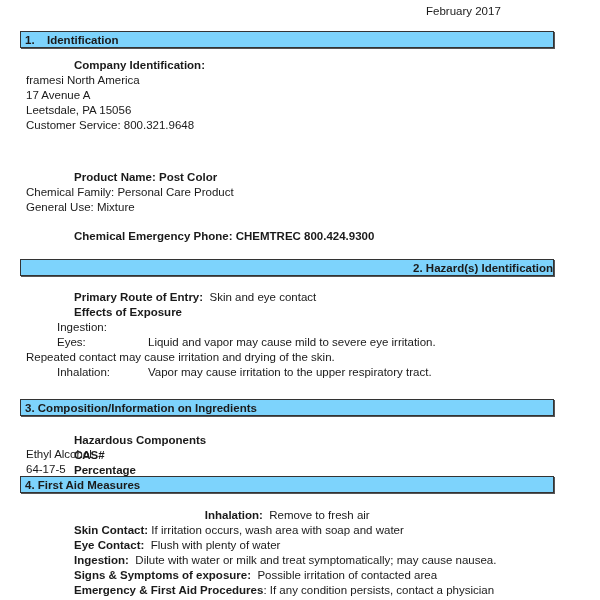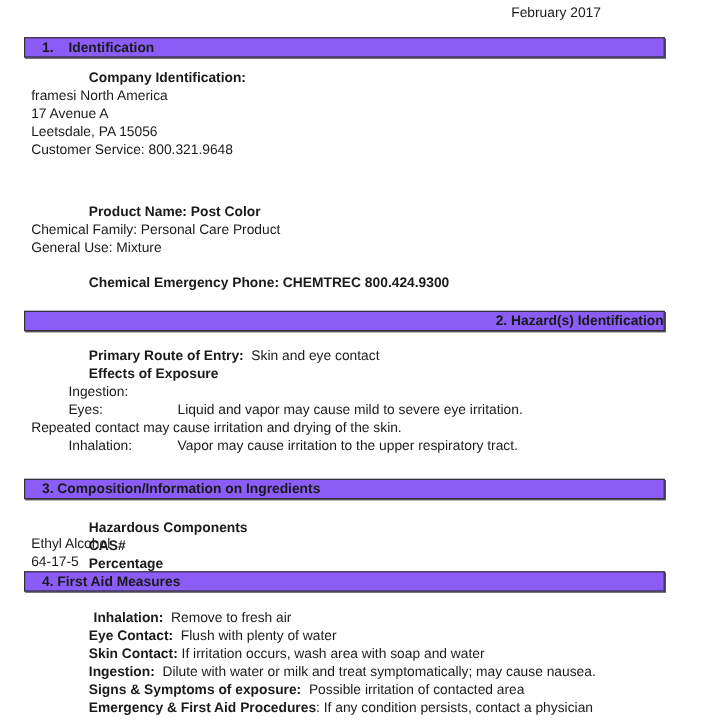--- a/index.html
+++ b/index.html
@@ -7,24 +7,24 @@
       width: 600px; height: 600px; position: relative; overflow: hidden;
       font-family: "Liberation Sans", sans-serif; color: #1a1a1a;
       font-size: 11.5px; line-height: 15px;
     }
     .date {
       position: absolute; top: 4px; left: 426px;
       font-size: 11.5px;
     }
     .bar {
       position: absolute; left: 20px; width: 534px; height: 17px;
-      background: #8b5cf6; border: 1px solid #333333;
+      background: #7dd3fc; border: 1px solid #333333;
       box-shadow: 1px 1px 0 #555;
       font-weight: bold; font-size: 11.5px; line-height: 17px;
-      padding-left: 14px; box-sizing: border-box;
+      padding-left: 4px; box-sizing: border-box;
     }
     .bar .num { display: inline-block; }
     .bar .num.wide { width: 22px; }
     .block { position: absolute; left: 26px; }
     .b { font-weight: bold; margin-left: 48px; }
     .line { height: 15px; white-space: nowrap; }
     .effects-row { display: flex; height: 15px; white-space: nowrap; }
     .effects-row .lbl { width: 91px; padding-left: 31px; }
     .comp { position: absolute; left: 26px; }
     .comp .row { display: flex; height: 14px; white-space: nowrap; flex-direction: column; }
@@ -101,31 +101,31 @@
     <span class="c3" style="padding-left:14px;box-sizing:border-box;">18%</span>
     <span class="c4"></span>
   </div>
 </div>
 
 <div class="bar" style="top:476px;">
   <span class="num">4.</span>&nbsp;<span>First Aid Measures</span>
 </div>
 
 <div class="block" style="top:508px;">
-  <div class="line" style="padding-left:4px;">
+  <div class="line" style="padding-left:4px;text-align:center;">
     <span class="b">Inhalation:</span>&nbsp;
     <span>Remove to fresh air</span>
   </div>
   <div class="line">
+    <span class="b">Skin Contact:</span>
+    <span>If irritation occurs, wash area with soap and water</span>
+  </div>
+  <div class="line">
     <span class="b">Eye Contact:</span>&nbsp;
     <span>Flush with plenty of water</span>
-  </div>
-  <div class="line">
-    <span class="b">Skin Contact:</span>
-    <span>If irritation occurs, wash area with soap and water</span>
   </div>
   <div class="line">
     <span class="b">Ingestion:</span>&nbsp;
     <span>Dilute with water or milk and treat symptomatically; may cause nausea.</span>
   </div>
   <div class="line">
     <span class="b">Signs &amp; Symptoms of exposure:</span>&nbsp;
     <span>Possible irritation of contacted area</span>
   </div>
   <div class="line">

